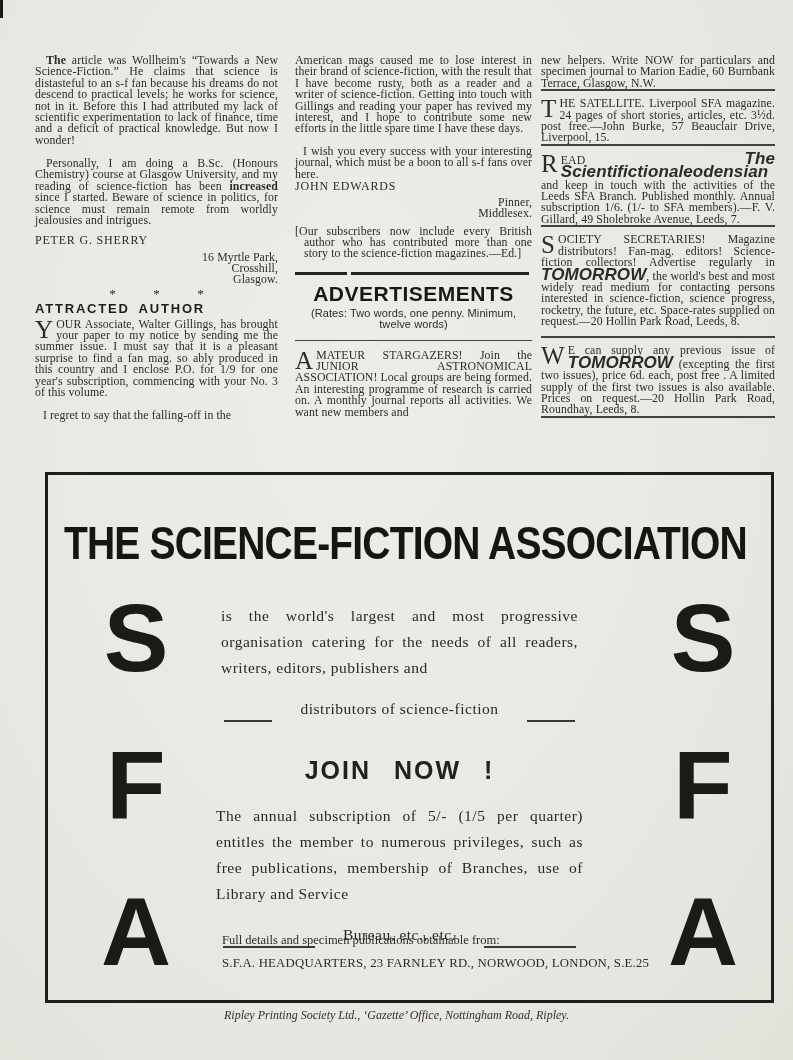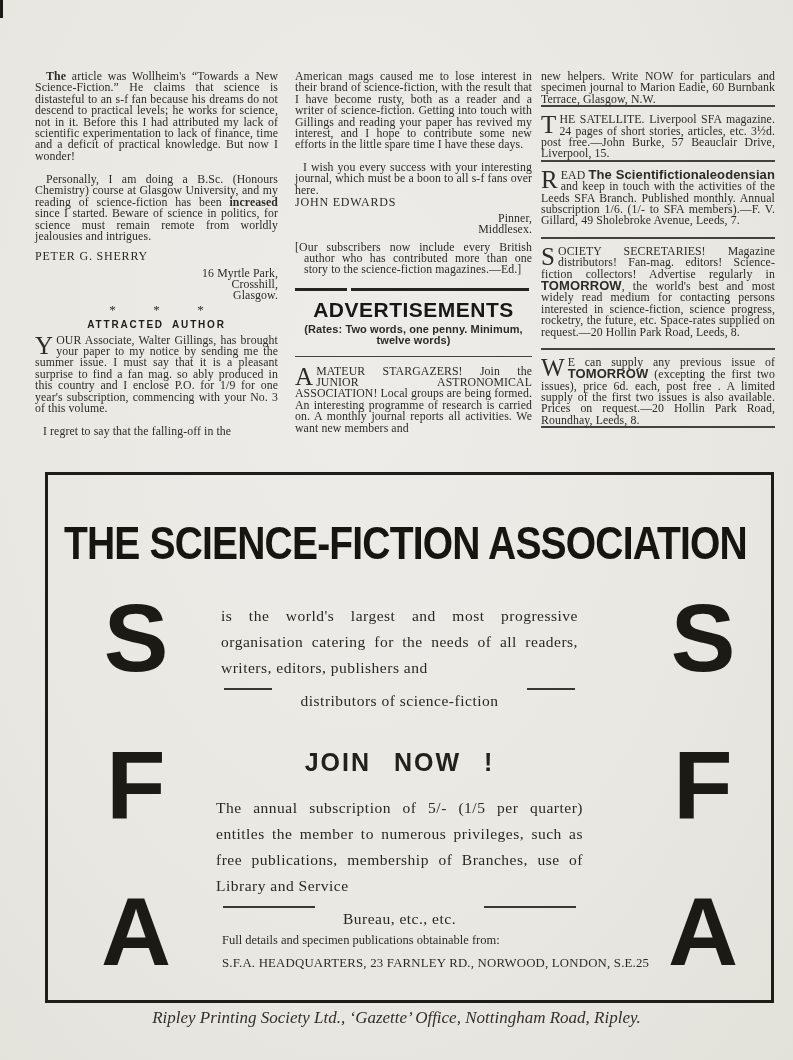--- a/index.html
+++ b/index.html
@@ -4,45 +4,45 @@
 <style>
   html,body{margin:0;padding:0;background:#cfcec9;}
   .page{
     position:relative;width:793px;height:1060px;overflow:hidden;
     background:radial-gradient(ellipse at 45% 35%, #edece8 0%, #e9e8e3 55%, #e2e1da 100%);
     font-family:"Liberation Serif",serif;color:#2d2b27;
   }
   .scan-mark{position:absolute;left:0;top:0;width:3px;height:18px;background:#1b1a18;}
 
   
-  .col{position:absolute;top:55px;font-size:11.8px;line-height:11.4px;text-align:justify;letter-spacing:.1px;margin-top:16px;}
+  .col{position:absolute;top:55px;font-size:11.8px;line-height:11.4px;text-align:justify;letter-spacing:.1px;}
   .col-left{left:35px;width:243px;}
   .col-mid{left:295px;width:237px;}
   .col-right{left:541px;width:234px;}
   .col p{margin:0;}
   .ind{text-indent:11px;}
   .ind8{text-indent:8px;}
   .mh34{min-height:34px}.mh45{min-height:45px}.mh46{min-height:46px}.mh68{min-height:68px}
   .mh76{min-height:76px}.mh80{min-height:80px}.mh91{min-height:91px}.mh102{min-height:102px}.mh103{min-height:103px}
   .mb2{margin-bottom:2px}.mb4{margin-bottom:4px}.mb5{margin-bottom:5px}.mb6{margin-bottom:6px}
   .mb7{margin-bottom:7px}.mb8{margin-bottom:8px}.mb9{margin-bottom:9px}.mb10{margin-bottom:10px}
   .lead{font-weight:bold;}
   .dropcap{float:left;font-size:25px;line-height:20px;padding:1px 3px 0 0;}
   .sig{padding-right:4px;font-size:12px;letter-spacing:.8px;line-height:13px;}
   .addr{line-height:11.2px;text-align:right;}
   .addr div{white-space:nowrap;}
   .addr .l2{padding-left:10px;}
   .stars{text-align:center;word-spacing:34px;font-size:13px;line-height:12px;}
-  .subhead{font-family:"Liberation Sans",sans-serif;font-weight:bold;font-size:10px;text-align:center;
+  .subhead{font-family:"Liberation Sans",sans-serif;font-weight:bold;font-size:13px;text-align:left;
     letter-spacing:1.8px;word-spacing:4px;color:#1e1d1a;line-height:13px;}
   .advhead{font-family:"Liberation Sans",sans-serif;font-weight:bold;font-size:21px;text-align:center;
     letter-spacing:.5px;color:#191816;line-height:22px;}
-  .rates{font-family:"Liberation Sans",sans-serif;font-weight:bold;font-size:11px;line-height:11.5px;
+  .rates{font-family:"Liberation Sans",sans-serif;font-weight:normal;font-size:11px;line-height:11.5px;
     text-align:center;}
-  .bsans{font-family:"Liberation Sans",sans-serif;font-weight:bold;font-size:13px;}
+  .bsans{font-family:"Liberation Sans",sans-serif;font-weight:bold;font-size:17px;font-style:italic;}
   .ednote{padding-left:9px;text-indent:-9px;}
   .rule{height:0;border:0;border-top:2px solid #44423e;}
   .rule.thin{border-top-width:1.5px;}
   .thickrule{display:flex;gap:4px;}
   .thickrule i{display:block;height:3px;background:#26241f;}
   .thickrule .seg1{width:22%;}
   .thickrule .seg2{width:75%;}
 
   
   .sfa-box{position:absolute;left:45px;top:472px;width:729px;height:531px;box-sizing:border-box;
@@ -51,31 +51,31 @@
     font-weight:bold;font-size:47px;letter-spacing:-1px;white-space:nowrap;
     transform:scaleX(.83);transform-origin:left center;color:#16150f;}
   .sfa-letters{position:absolute;top:126px;height:368px;width:72px;display:flex;flex-direction:column;
     justify-content:space-between;align-items:center;font-family:"Liberation Sans",sans-serif;
     font-weight:bold;font-size:97px;line-height:.76;color:#1c1a15;}
   .sfa-letters.left{left:52px;}
   .sfa-letters.right{right:32px;}
   .sfa-center{position:absolute;left:168px;top:123px;width:367px;font-size:15.5px;line-height:25.8px;
     letter-spacing:.5px;color:#2a2823;}
   .sfa-intro{margin:5px;text-align:justify;}
-  .dash-row{display:flex;align-items:flex-start;justify-content:center;gap:28px;margin-top:8px;}
+  .dash-row{display:flex;align-items:flex-end;justify-content:center;gap:28px;margin-top:16px;}
   .dash-row .dash{display:block;height:2px;background:#3a3833;width:48px;}
   .dash-row.bureau .dash{width:92px;}
   .join{margin-top:34px;text-align:center;font-family:"Liberation Sans",sans-serif;font-weight:bold;
     font-size:25px;letter-spacing:2px;word-spacing:14px;color:#23211c;line-height:29px;}
   .sfa-sub{margin:18px 0 0;text-align:justify;}
   .sfa-details{position:absolute;left:130px;top:458px;width:500px;font-size:12.5px;line-height:14px;margin-left:44px;}
   .details-line{margin-bottom:9px;}
   .hq-line{font-size:12.8px;letter-spacing:.2px;}
   .imprint{position:absolute;left:0;top:1008px;width:793px;text-align:center;font-style:italic;
-    font-size:17px;color:#33302a;}
+    font-size:12px;color:#33302a;}
 </style>
 </head>
 <body>
 
 <div class="page">
   <div class="scan-mark"></div>
 
   <section class="col col-left">
     <p class="ind mh103 mb6"><b class="lead">The</b><span> article was Wollheim's “Towards a New Science-Fiction.”  He claims that science is distasteful to an s-f fan because his dreams do not descend to practical levels; he works for science, not in it. Before this I had attributed my lack of scientific experimentation to lack of finance, time and a deficit of practical knowledge.  But now I wonder!</span></p>
     <p class="ind mh76 mb5"><span>Personally, I am doing a B.Sc. (Honours Chemistry) course at Glasgow University, and my reading of science-fiction has been </span><b>increased</b><span> since I started.  Beware of science in politics, for science must remain remote from worldly jealousies and intrigues.</span></p>

